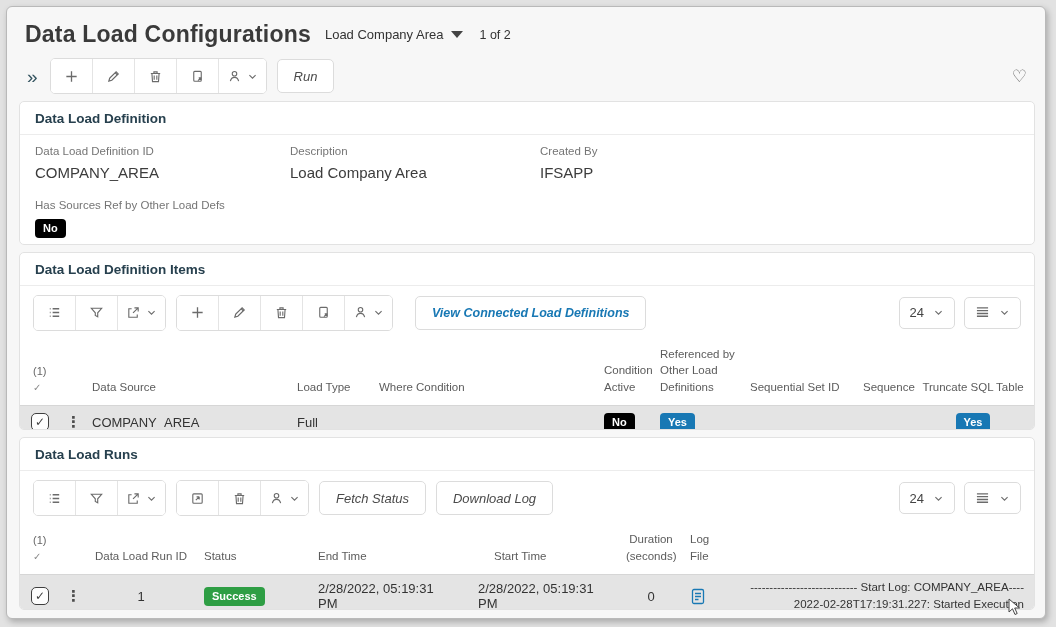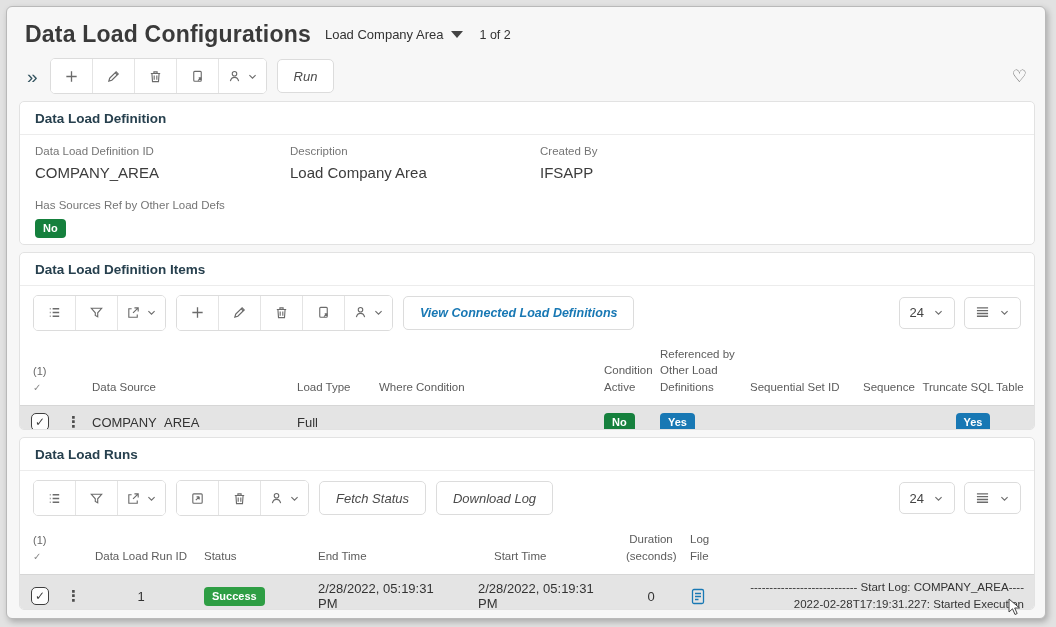--- a/index.html
+++ b/index.html
@@ -30,39 +30,39 @@
     min-width:42px; height:34px; display:flex; align-items:center; justify-content:center;
     border-right:1px solid #e4e4e4; cursor:pointer; gap:5px; padding:0 8px; background:#fff;
   }
   .seg .tbtn:last-child { border-right:none; }
   .btn {
     background:#fff; border:1px solid #dcdcdc; border-radius:5px; height:34px;
     padding:0 16px; font-size:13px; color:#4a4a4a; display:flex; align-items:center; cursor:pointer;
     font-family:inherit;
     font-style:italic;
   }
-  .btn.blue { color:#1878b4; font-weight:bold; font-size:12.5px; }
+  .btn.blue { color:#1878b4; font-weight:bold; font-size:12.5px;margin-left:12px; }
   .heart { margin-left:auto; font-size:17px; color:#6b6b6b; cursor:pointer; padding-right:4px; }
   
   .card { background:#fff; border:1px solid #e2e2e2; border-radius:5px; overflow:hidden; }
   .card-title {
     font-size:13.5px; font-weight:bold; color:#27404e;
     padding:9px 15px 8px; border-bottom:1px solid #ececec;
   }
   
   .fields { display:grid; grid-template-columns: 255px 250px 255px 1fr; padding:10px 15px 4px; }
   .field .flabel { font-size:11.5px; color:#757575; margin-bottom:7px; }
   .field .fvalue { font-size:15px; color:#3c3c3c; }
   .fields2 { padding:14px 15px 14px; }
   
   .badge {
     display:inline-block; color:#fff; font-size:11px; font-weight:bold;
     padding:3px 8px; border-radius:4px; line-height:1.2;
   }
-  .badge.gray  { background:#15803d; }
+  .badge.gray  { background:#000000; }
   .badge.blue  { background:#1878b4; }
   .badge.green { background:#2e9e44; }
   
   .sec-toolbar { display:flex; align-items:center; gap:10px; padding:9px 13px 8px; }
   .right-ctrls { margin-left:auto; display:flex; gap:9px; }
   .drop {
     background:#fff; border:1px solid #dcdcdc; border-radius:5px; height:32px;
     display:flex; align-items:center; gap:9px; padding:0 10px; cursor:pointer;
     font-size:13px; color:#444;
   }

